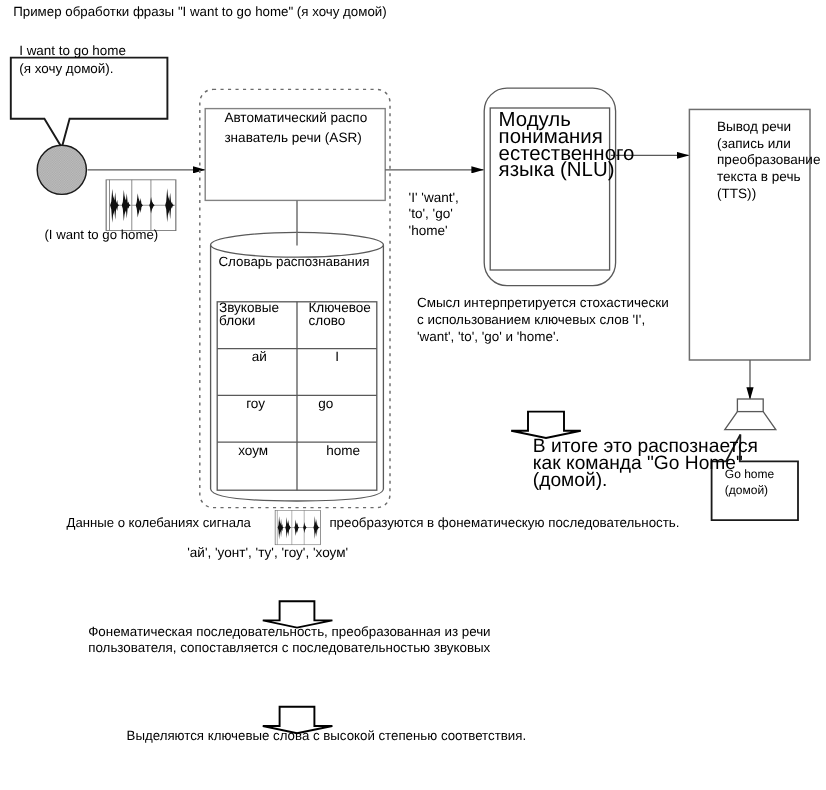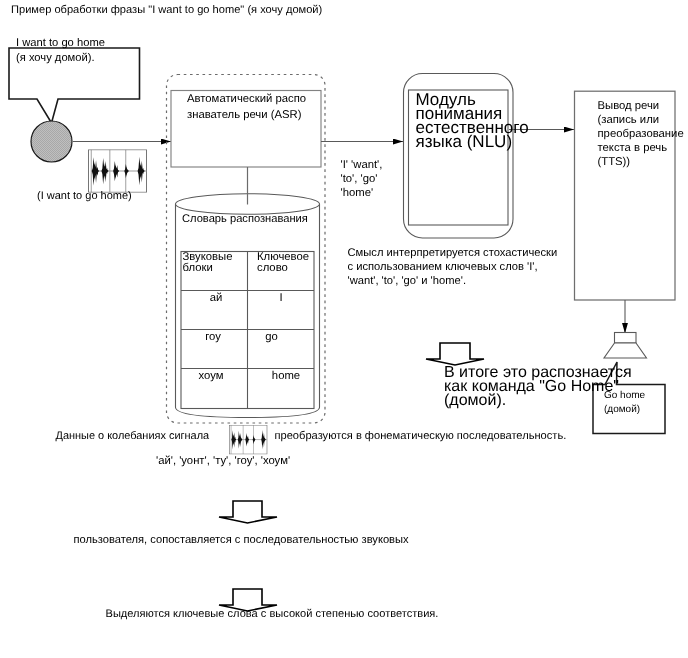--- a/index.html
+++ b/index.html
@@ -161,15 +161,15 @@
 <div class="lbl t-stoch"><span>Смысл интерпретируется стохастически</span><br><span>с использованием ключевых слов 'I',</span><br><span>'want', 'to', 'go' и 'home'.</span></div>
 
 <div class="lbl t-res"><span>В итоге это распознается</span><br><span>как команда "Go Home"</span><br><span>(домой).</span></div>
 
 <div class="lbl t-gh"><span>Go home</span><br><span>(домой)</span></div>
 
 <div class="lbl t-sigl">Данные о колебаниях сигнала</div>
 <div class="lbl t-sigr">преобразуются в фонематическую последовательность.</div>
 <div class="lbl t-phon">'ай', 'уонт', 'ту', 'гоу', 'хоум'</div>
 
-<div class="lbl t-match"><br><span>пользователя, сопоставляется с последовательностью звуковых</span><br></div>
+<div class="lbl t-match"><span>Фонематическая последовательность, преобразованная из речи</span><br><span>пользователя, сопоставляется с последовательностью звуковых</span><br></div>
 
 <div class="lbl t-kwn">Выделяются ключевые слова с высокой степенью соответствия.</div>
 
 </body></html>

